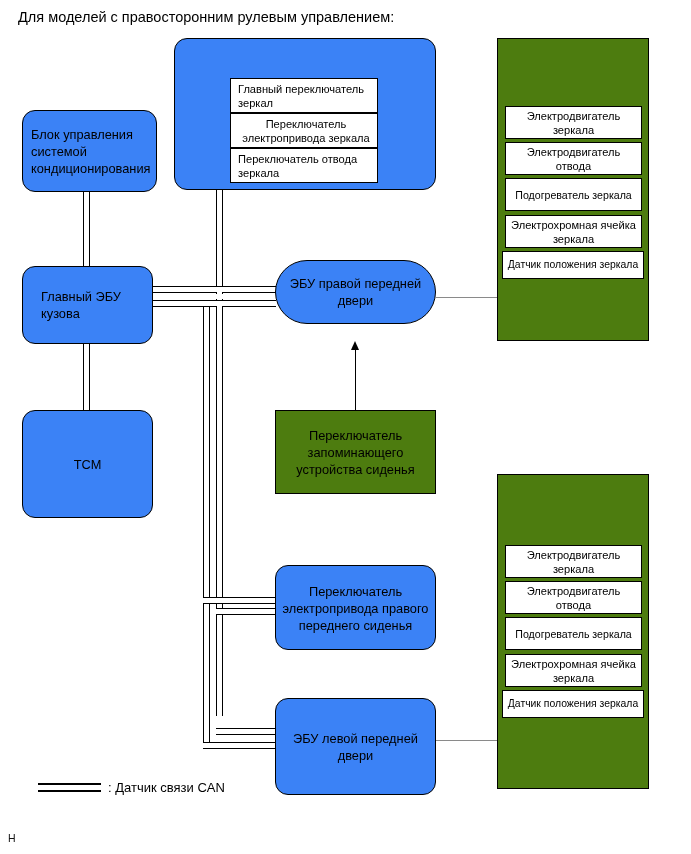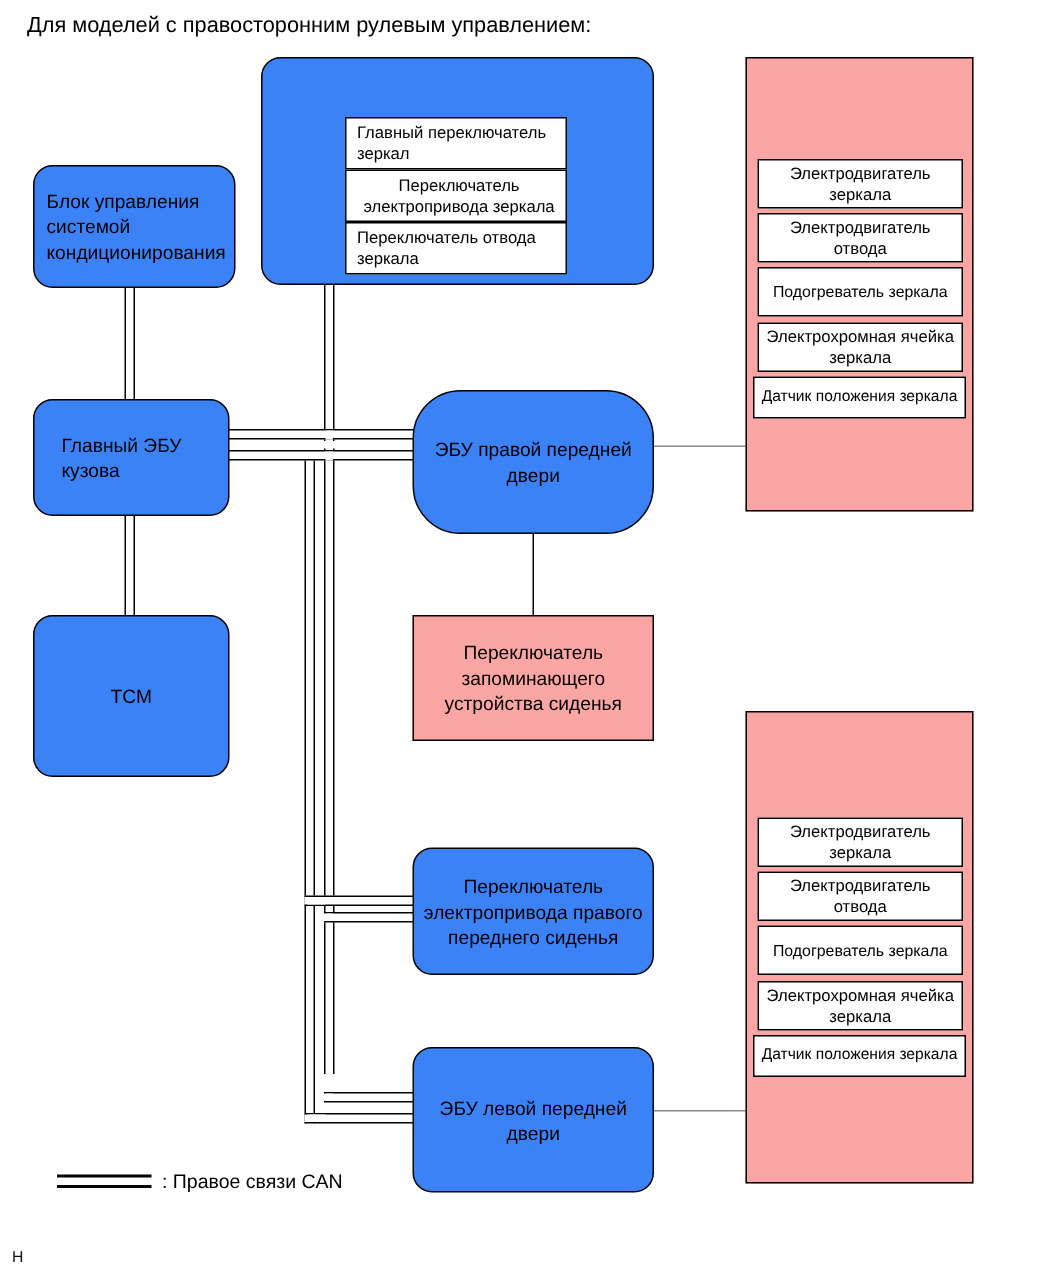--- a/index.html
+++ b/index.html
@@ -33,21 +33,21 @@
     box-sizing: border-box;
     border: 1.4px solid #000;
     border-radius: 13px;
     background: #3b82f6;
     z-index: 6;
   }
   .sqbox {
     position: absolute;
     box-sizing: border-box;
     border: 1.4px solid #000;
-    background: #fca5a5;
+    background: #4d7c0f;
     z-index: 6;
   }
   .inner {
     position: absolute;
     box-sizing: border-box;
     border: 1.1px solid #000;
     background: #ffffff;
     z-index: 8;
   }
   .box-label {
@@ -231,21 +231,21 @@
   </div>
 
   <div class="rbox" style="left:22px; top:266px; width:131px; height:78px;">
     <div class="box-label left" style="padding-left:18px;">Главный ЭБУ кузова</div>
   </div>
 
   <div class="rbox" style="left:22px; top:410px; width:131px; height:108px;">
     <div class="box-label">TCM</div>
   </div>
 
-  <div class="rbox" style="left:275px; top:260px; width:161px; height:96px;border-radius:32px;">
+  <div class="rbox" style="left:275px; top:260px; width:161px; height:64px;border-radius:32px;">
     <div class="box-label">ЭБУ правой передней двери</div>
   </div>
 
   <div class="sqbox" style="left:275px; top:410px; width:161px; height:84px; border-radius:0;">
     <div class="box-label">Переключатель запоминающего устройства сиденья</div>
   </div>
 
   <div class="sqbox" style="left:497px; top:474px; width:152px; height:315px;">
   </div>
   <div class="hdr" style="left:505px; top:481px; width:138px;">Левое наружное зеркало заднего вида в сборе</div>
@@ -267,17 +267,17 @@
 
   <div class="rbox" style="left:275px; top:565px; width:161px; height:85px;">
     <div class="box-label">Переключатель электропривода правого переднего сиденья</div>
   </div>
 
   <div class="rbox" style="left:275px; top:698px; width:161px; height:97px;">
     <div class="box-label">ЭБУ левой передней двери</div>
   </div>
 
   <div class="legend-line" style="left:38px; top:783px; width:63px;"></div>
-  <div class="legend-text" style="left:108px; top:780px;">: Правое связи CAN</div>
+  <div class="legend-text" style="left:108px; top:780px;">: Датчик связи CAN</div>
 
   <div class="corner-mark" style="left:8px; top:832px;">H</div>
 
 </div>
 
 </body></html>

